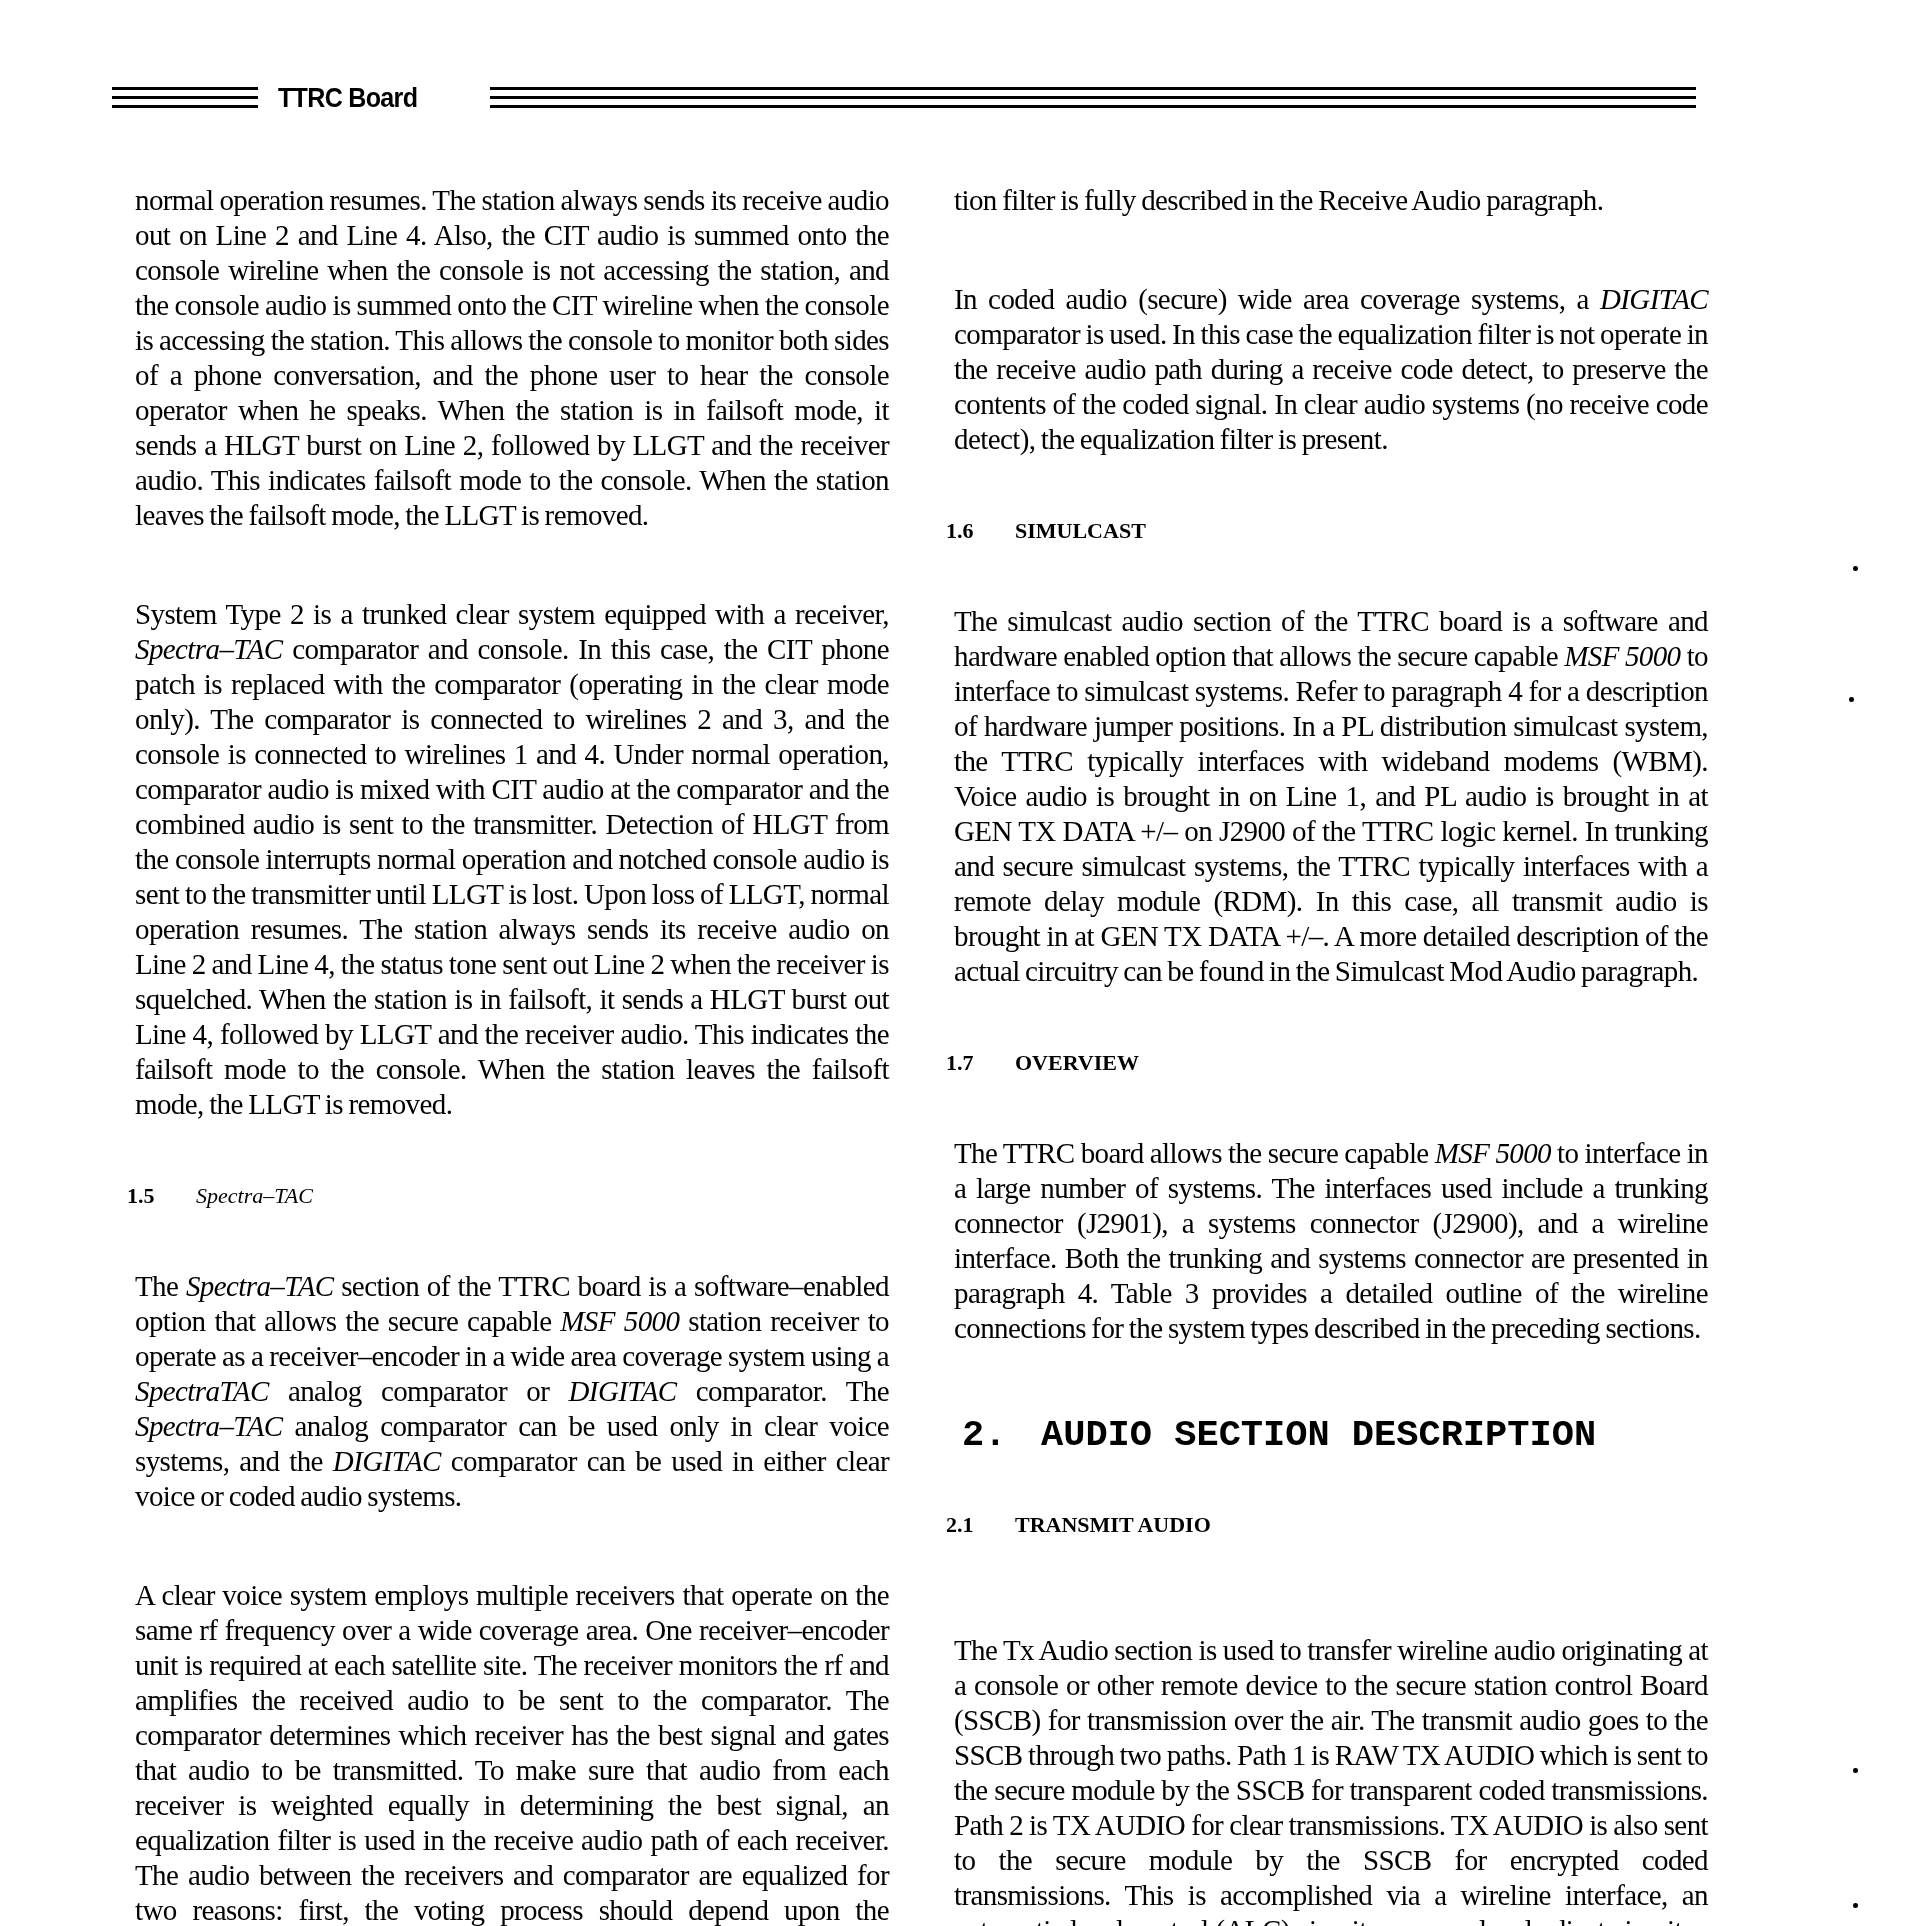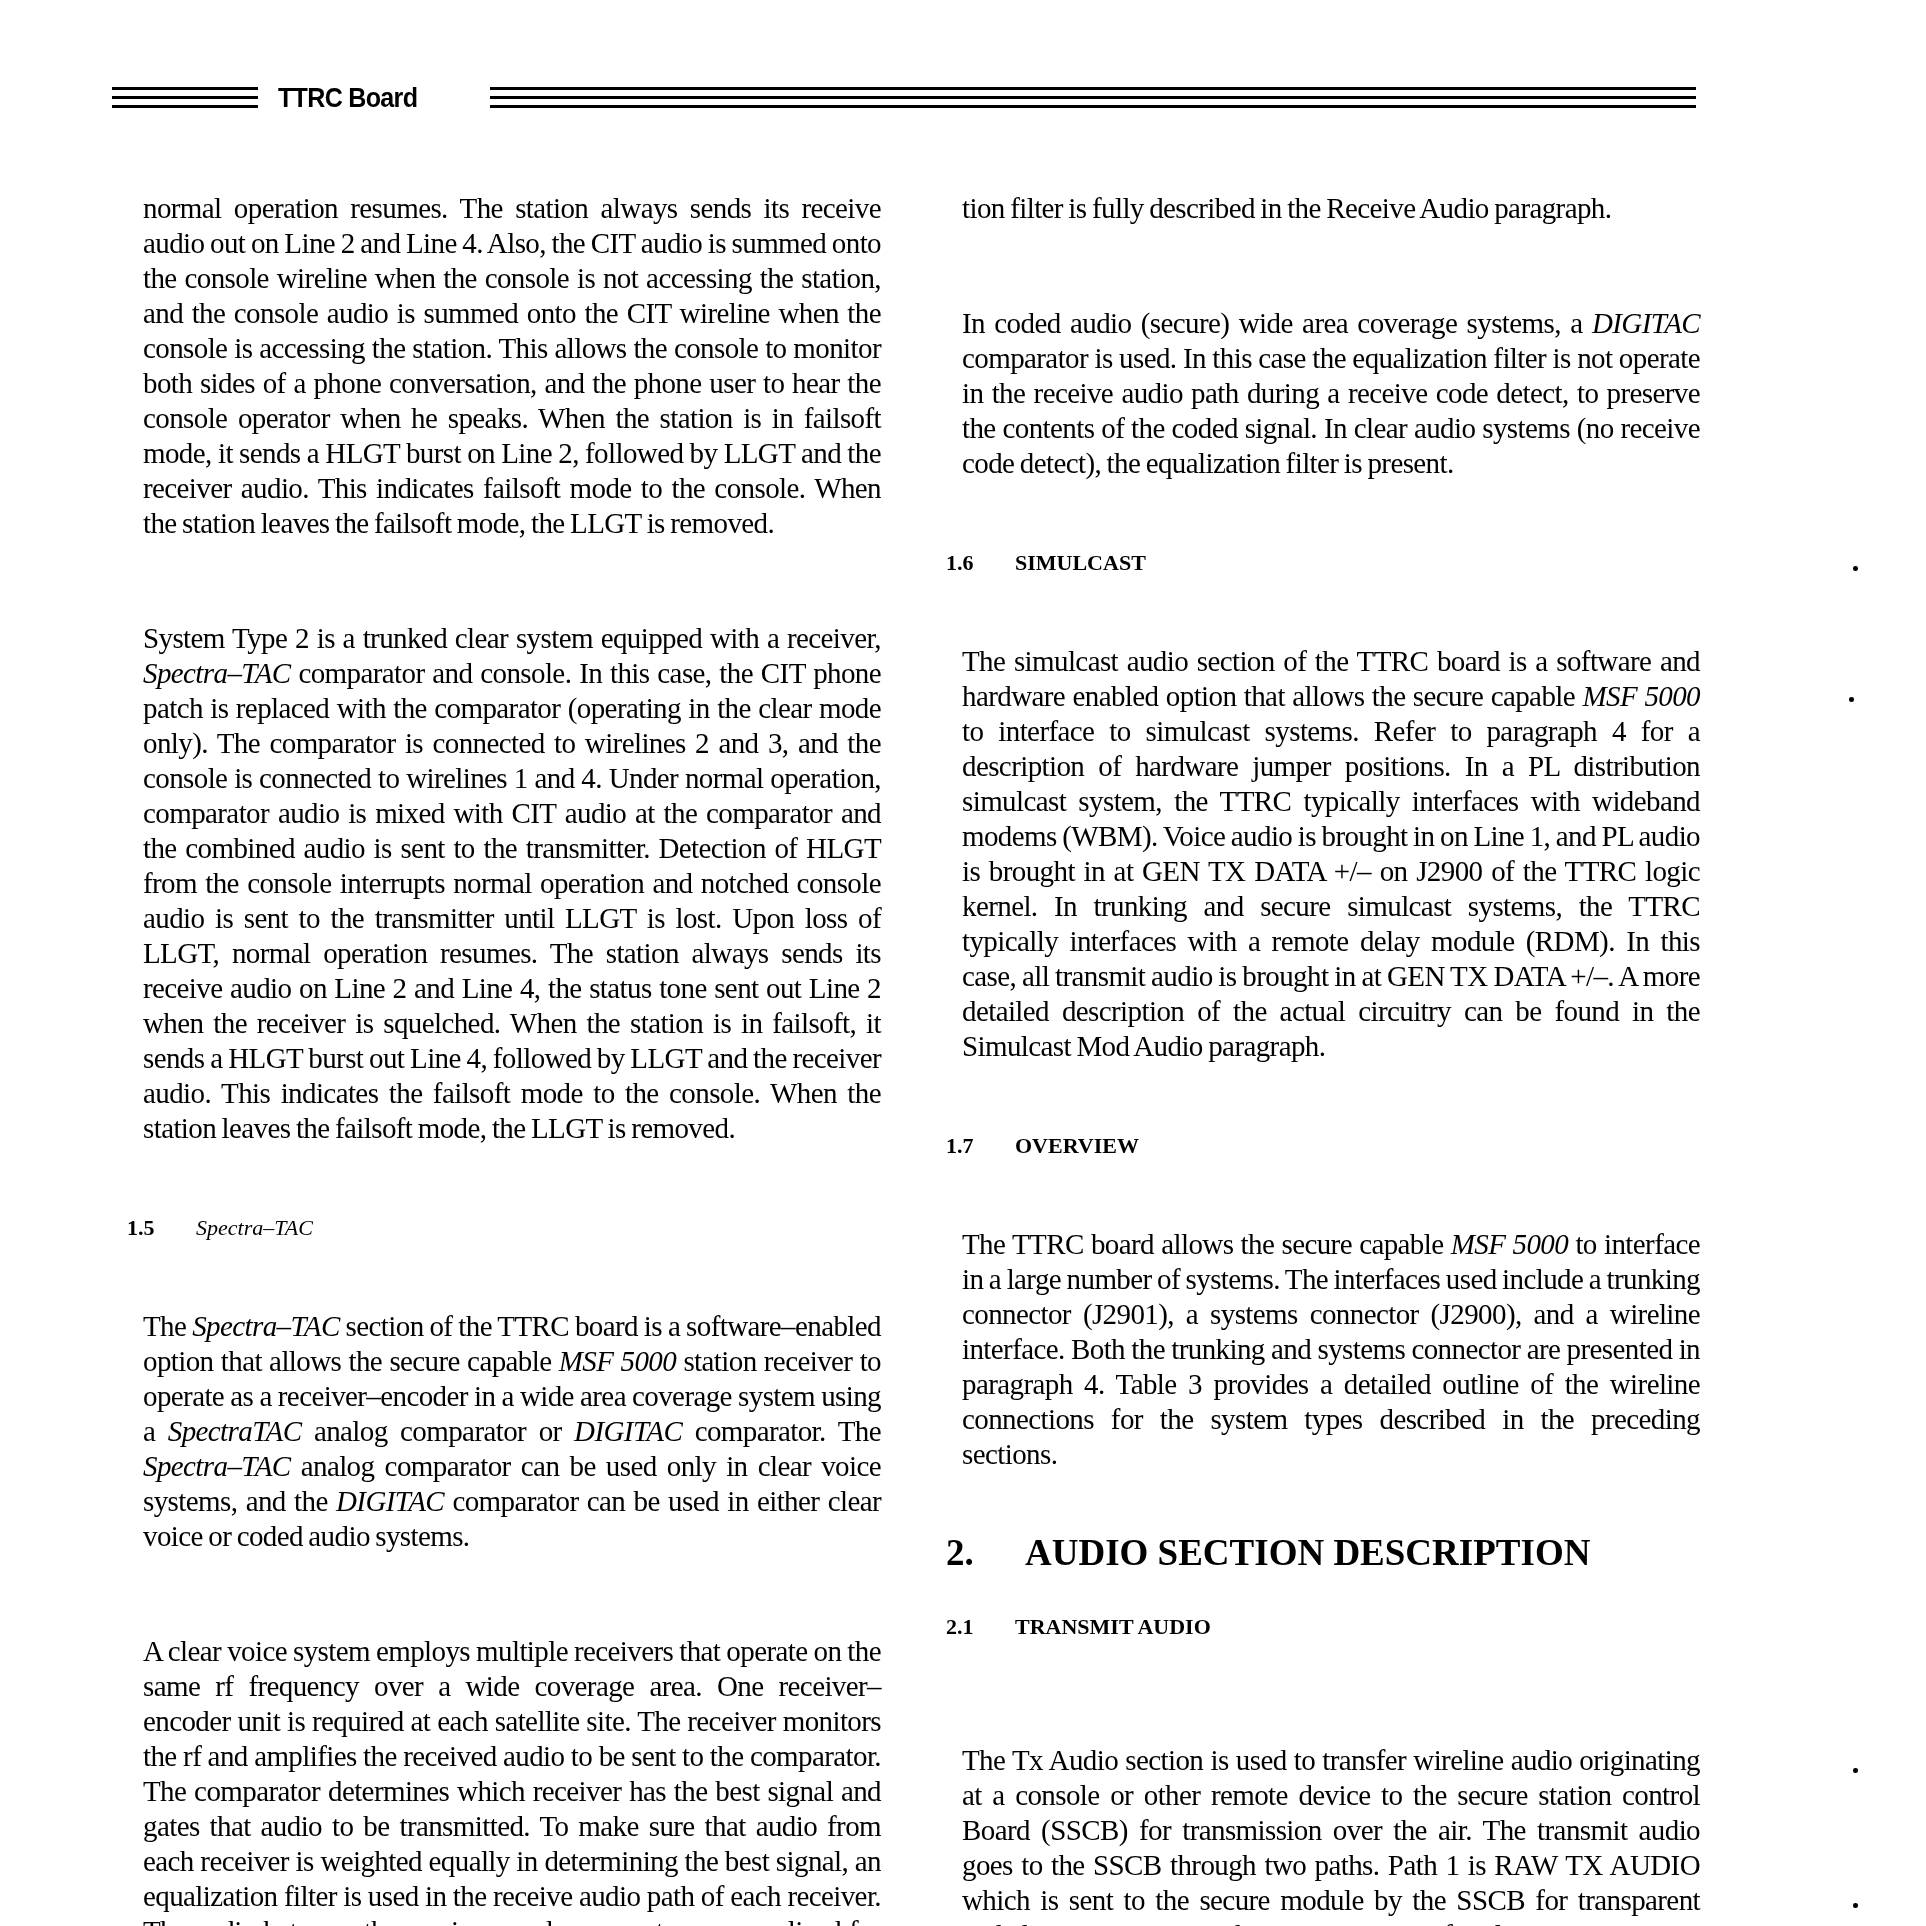--- a/index.html
+++ b/index.html
@@ -18,31 +18,31 @@
   .header-title {
     position: absolute; left: 166px; top: -4.6px;
     font-family: "Liberation Sans", "DejaVu Sans", sans-serif;
     font-weight: bold; font-size: 28.5px; letter-spacing: -0.8px;
     transform: scaleX(0.88); transform-origin: left center;
   }
   .col { position: absolute; top: 175px; width: 770px; }
   .col.left { left: 127px; }
   .col.right { left: 946px; width: 770px; }
   p.body {
-    margin: 16px; font-size: 29px; line-height: 35px; text-align: justify;
+    margin: 8px; font-size: 29px; line-height: 35px; text-align: justify;
     letter-spacing: -0.6px; word-spacing: -1.2px;
   }
   .gap-p { height: 48px; }
   h3.sub {
     margin: 0; font-size: 22px; font-weight: bold; line-height: 35px;
   }
   h3.sub .num { display: inline-block; width: 69px; }
   h3.sub .num.wide { width: 96px; }
   h3.sub.italic .title { font-style: italic; font-weight: normal; }
-  h2.sec { margin: 0; font-size: 37px; font-weight: bold; line-height: 42px; }
+  h2.sec { margin: 16px; font-size: 37px; font-weight: bold; line-height: 42px; font-family: Liberation Mono, monospace; }
   h2.sec .num { display: inline-block; width: 79px; }
   .gap-h { height: 44px; }
   .gap-s { height: 35px; }
   i { }
   .mark { position: absolute; width: 4.6px; height: 4.6px; background: #000; border-radius: 50%; }
 </style>
 </head>
 <body>
 
 <div class="header">

